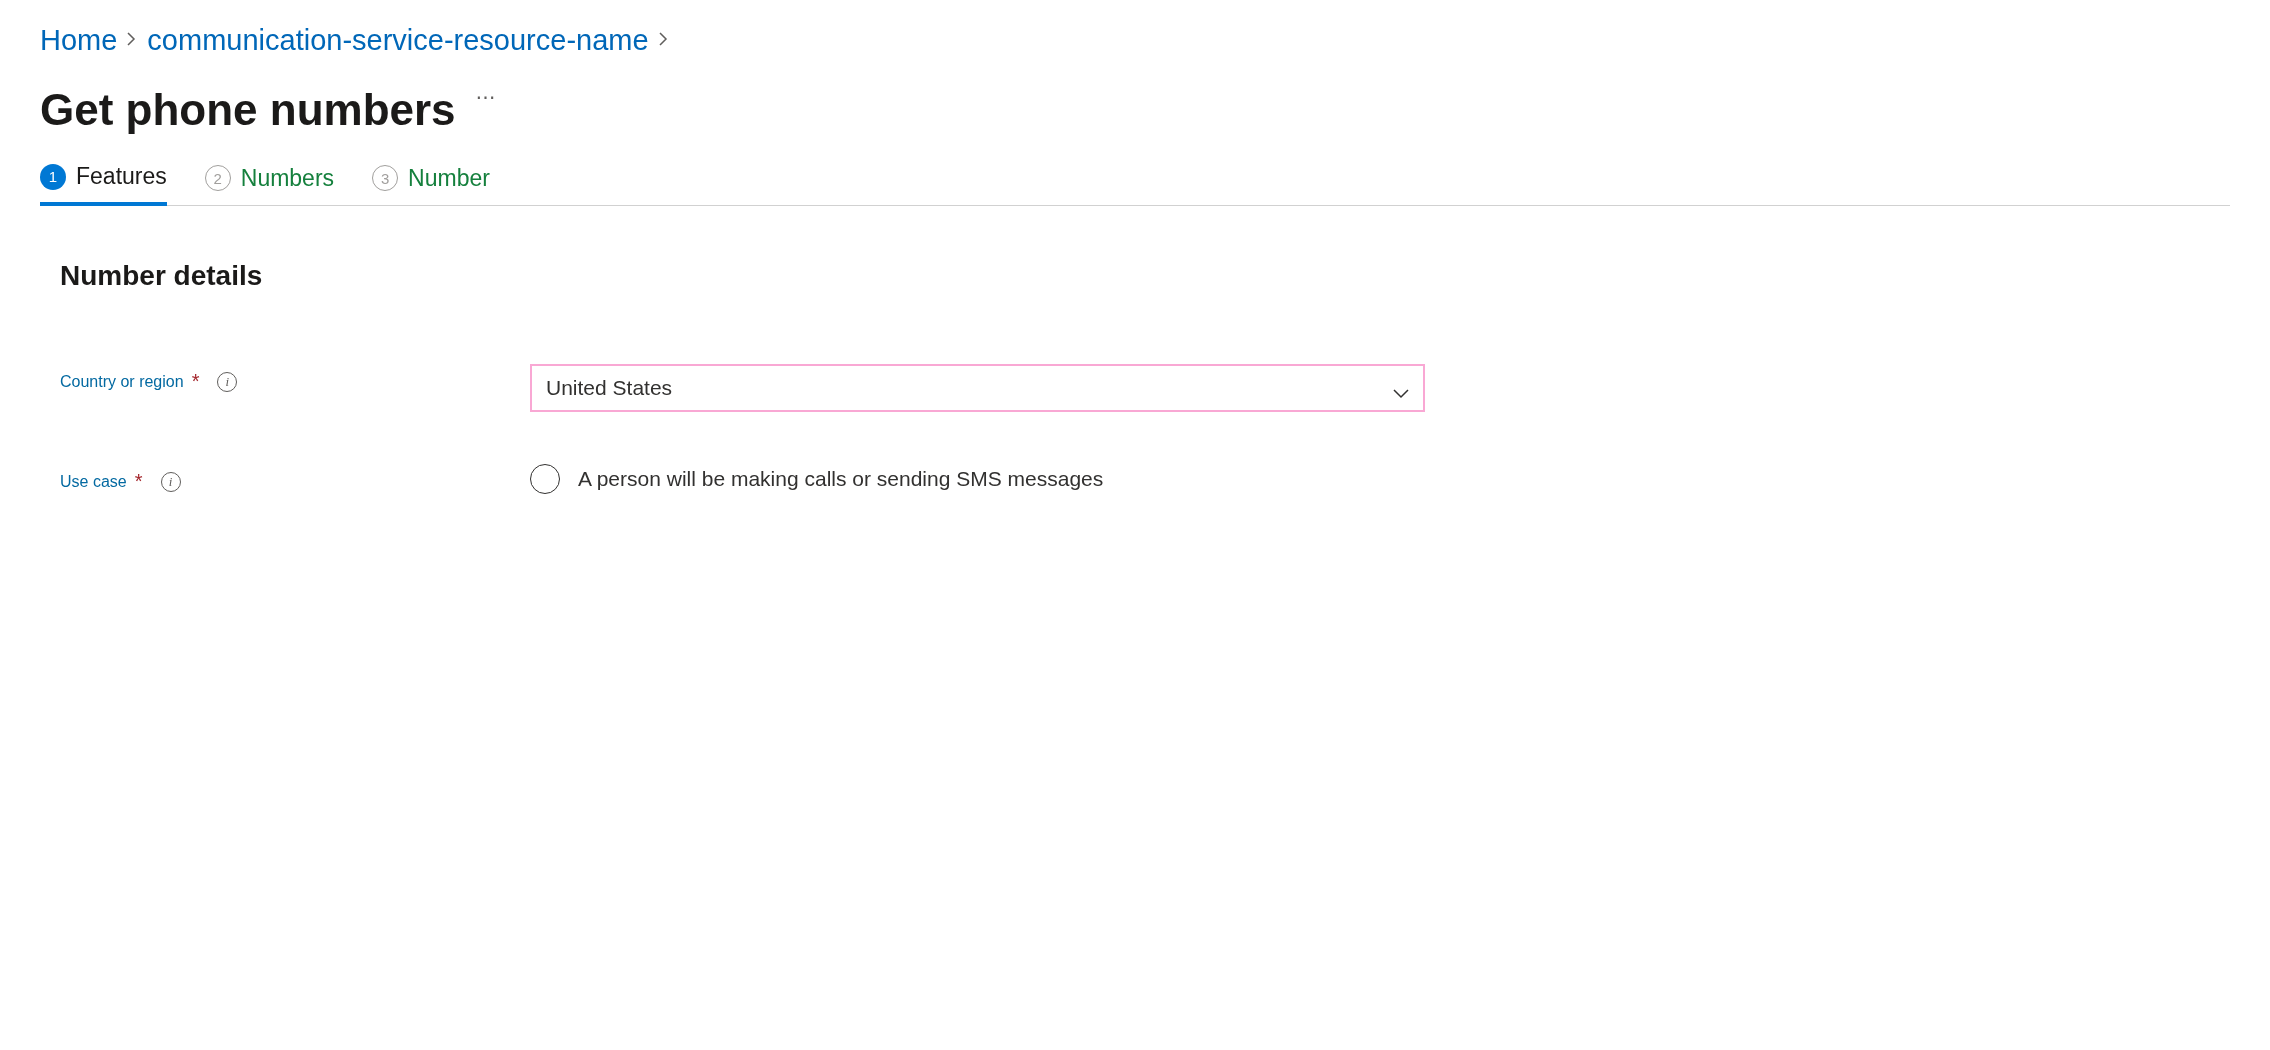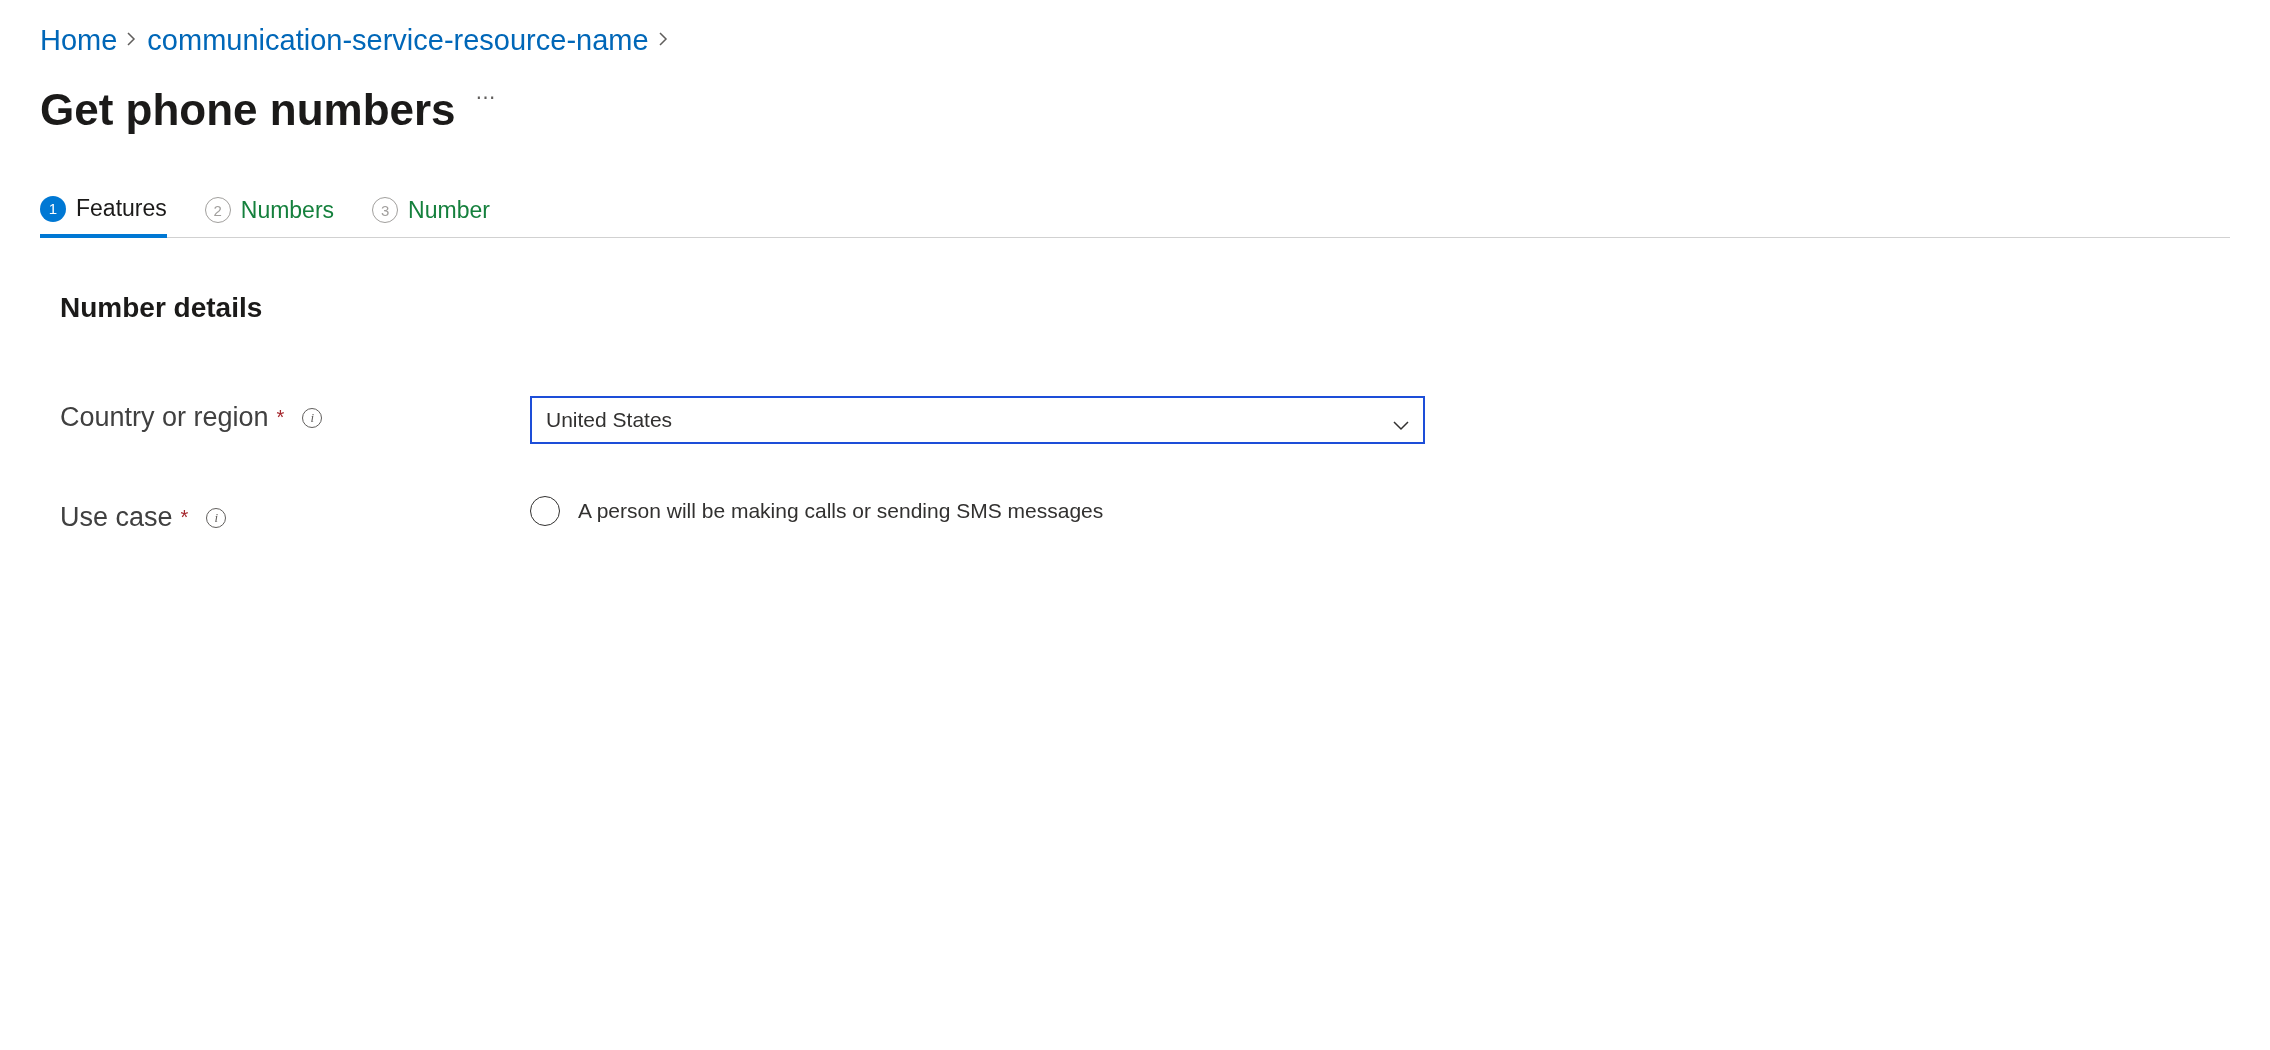--- a/index.html
+++ b/index.html
@@ -30,21 +30,21 @@
     .breadcrumb .chevron {
       color: #605e5c;
       font-size: 16px;
     }
     
     
     .page-header {
       display: flex;
       align-items: flex-start;
       gap: 20px;
-      margin-bottom: 60px;
+      margin-bottom: 28px;
     }
     .page-title {
       font-size: 44px;
       font-weight: 600;
       color: #1b1a19;
     }
     .more-menu {
       font-size: 20px;
       color: #605e5c;
       cursor: pointer;
@@ -120,22 +120,22 @@
       margin-bottom: 52px;
     }
     .form-label-wrap {
       width: 470px;
       display: flex;
       align-items: center;
       gap: 8px;
       padding-top: 6px;
     }
     .form-label {
-      font-size: 27px;
-      color: #404040;
+      font-size: 16px;
+      color: #0369a1;
     }
     .required {
       color: #a4262c;
       font-size: 20px;
     }
     .info-icon {
       width: 20px;
       height: 20px;
       border: 1.5px solid #605e5c;
       border-radius: 50%;
@@ -151,21 +151,21 @@
     }
     
     
     .select-wrap {
       flex: 1;
       max-width: 895px;
     }
     .select {
       width: 100%;
       height: 48px;
-      border: 2px solid #1d4ed8;
+      border: 2px solid #f9a8d4;
       background: white;
       display: flex;
       align-items: center;
       justify-content: space-between;
       padding: 16px 14px;
       cursor: pointer;
       font-size: 21px;
       color: #323130;
     }
     .select-chevron {

